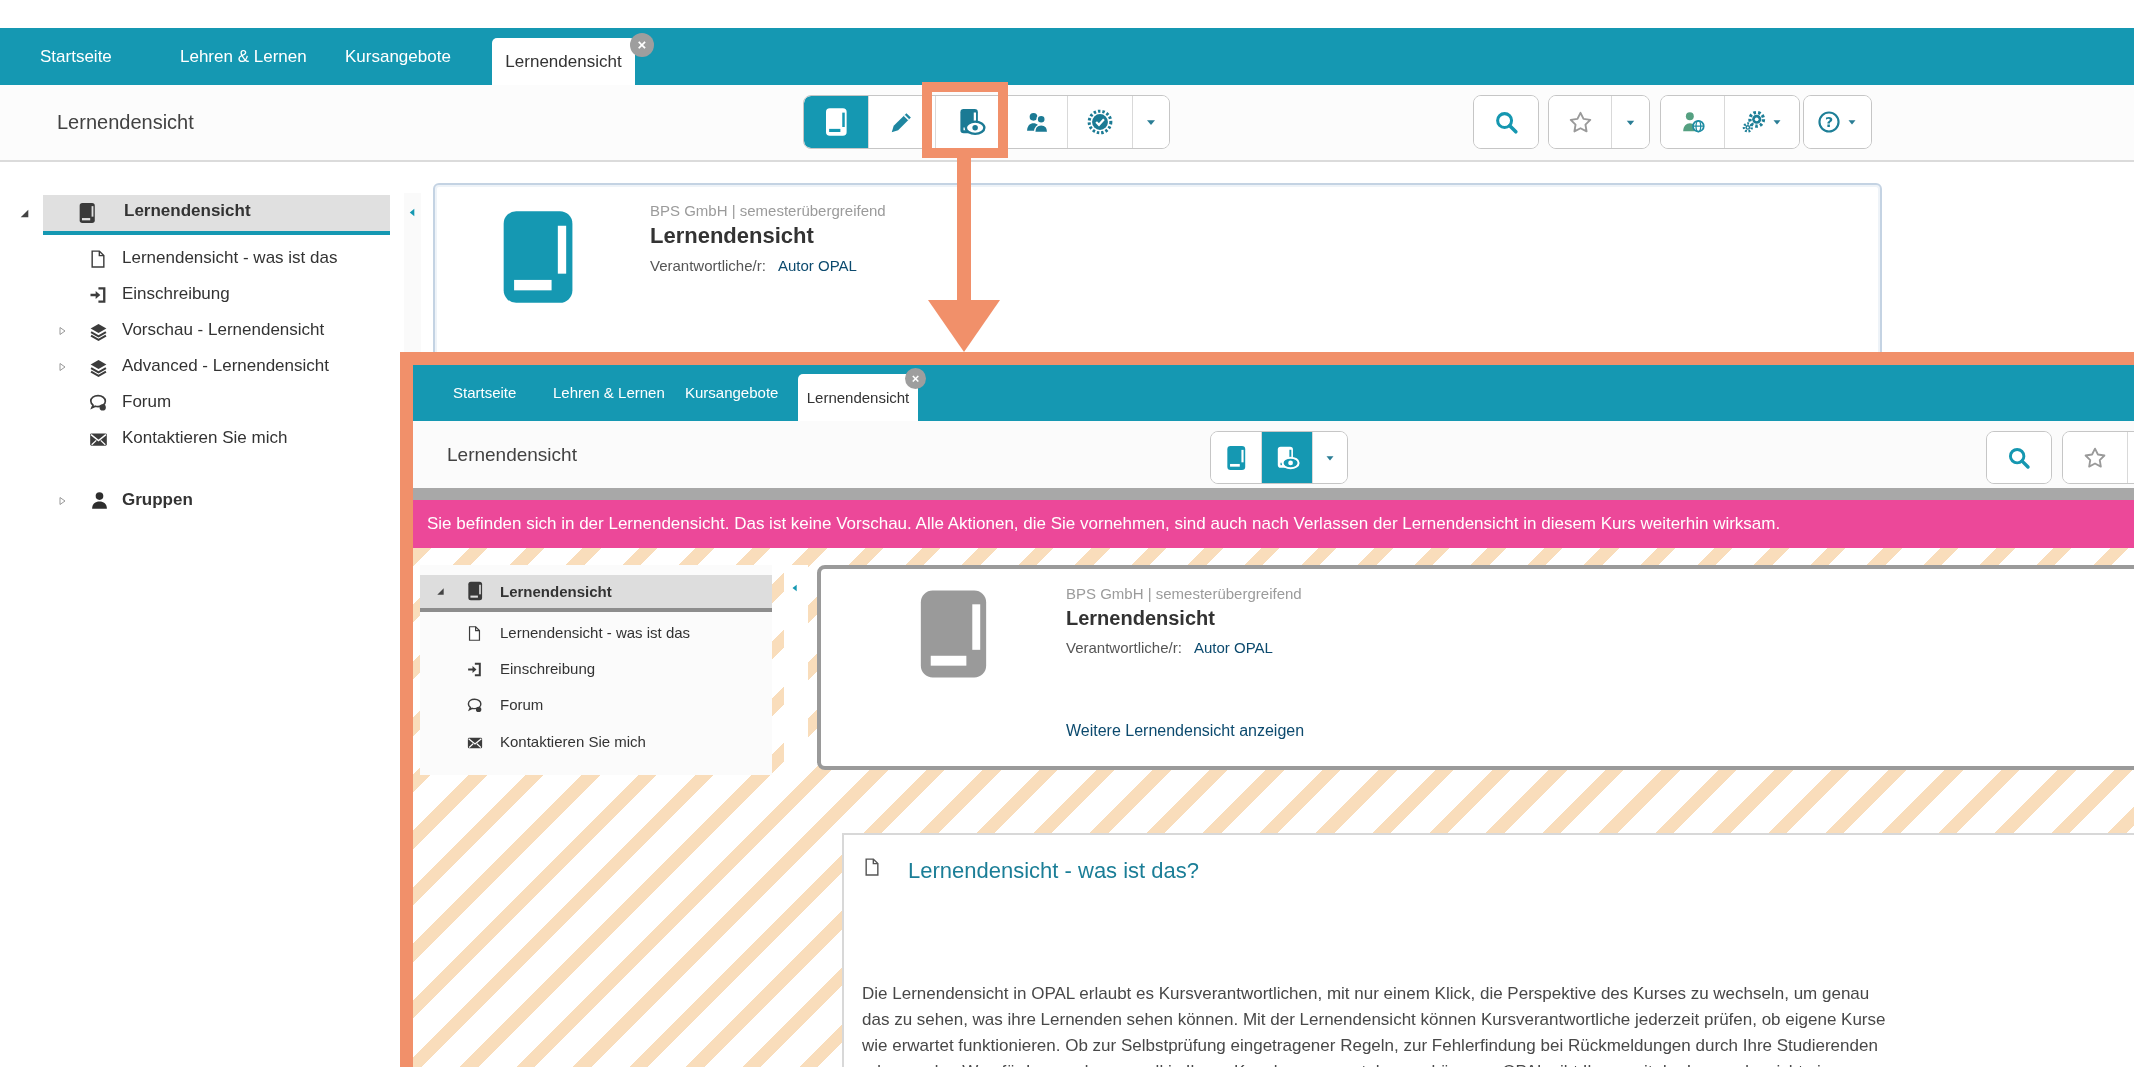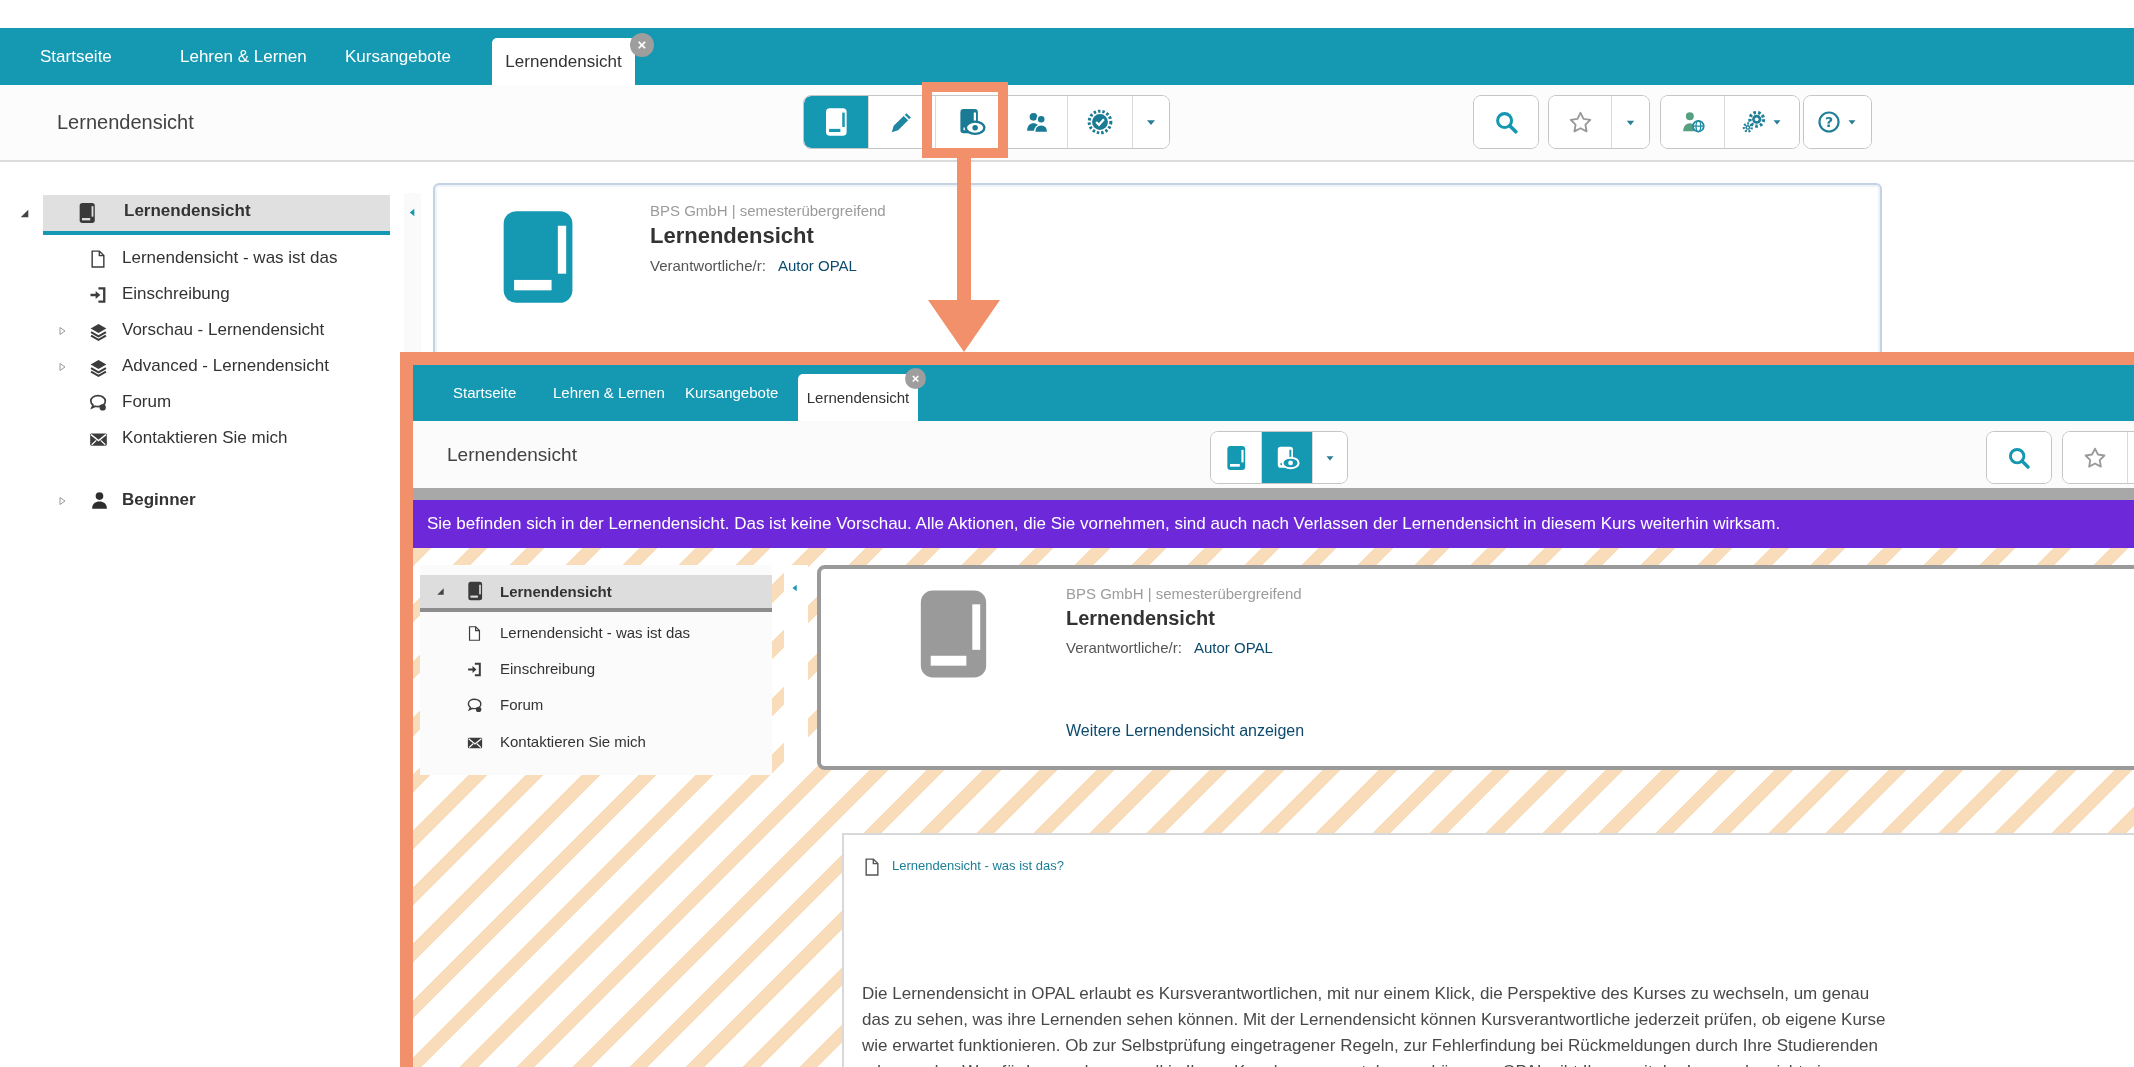--- a/index.html
+++ b/index.html
@@ -255,21 +255,21 @@
         <use href="#i-envelope"></use>
       </svg>
     <span class="abs nowrap" style="left:122px;top:233px;">Kontaktieren Sie mich</span>
 
     <svg class="abs" width="12" height="12" style="left:56px;top:300px;color:#888;">
         <use href="#i-tri-col"></use>
       </svg>
     <svg class="abs" width="23" height="23" style="left:88px;top:294px;color:#2e2e2e;">
         <use href="#i-person"></use>
       </svg>
-    <span class="abs nowrap" style="left:122px;top:295px;font-weight:bold;">Beginner</span>
+    <span class="abs nowrap" style="left:122px;top:295px;font-weight:bold;">Gruppen</span>
   </div>
 
   <div class="abs" style="left:404px;top:193px;width:17px;height:160px;background:#fafafa;">
     <svg class="abs" width="11" height="11" style="left:3px;top:14px;color:#1598b2;">
         <use href="#i-collapse"></use>
       </svg>
   </div>
 
   <div class="abs" style="left:433px;top:183px;width:1445px;height:190px;background:#fff;border:2px solid #c4d3e3;border-radius:6px;box-shadow:inset 0 0 0 2px #eef3f8;">
     <svg class="abs" width="100" height="112" style="left:52px;top:16px;color:#1598b2;">
@@ -329,21 +329,21 @@
             <use href="#i-star"></use>
           </svg>
       </div>
       <div class="seg" style="width:40px;">
         
       </div>
     </div>
 
     <div class="abs" style="left:0;top:123px;width:1721px;height:12px;background:#a8a8a8;"></div>
 
-    <div class="abs nowrap" style="left:0;top:135px;width:1721px;height:48px;background:#6d28d9;color:#fff;font-size:17px;line-height:48px;padding-left:14px;box-sizing:border-box;overflow:hidden;">Sie befinden sich in der Lernendensicht. Das ist keine Vorschau. Alle Aktionen, die Sie vornehmen, sind auch nach Verlassen der Lernendensicht in diesem Kurs weiterhin wirksam.</div>
+    <div class="abs nowrap" style="left:0;top:135px;width:1721px;height:48px;background:#ec4899;color:#fff;font-size:17px;line-height:48px;padding-left:14px;box-sizing:border-box;overflow:hidden;">Sie befinden sich in der Lernendensicht. Das ist keine Vorschau. Alle Aktionen, die Sie vornehmen, sind auch nach Verlassen der Lernendensicht in diesem Kurs weiterhin wirksam.</div>
 
     <div class="abs stripes" style="left:0;top:183px;width:1721px;height:532px;">
 
       <div class="abs" style="left:7px;top:17px;width:352px;height:210px;background:#fbfbfb;font-size:15px;">
         <div class="abs" style="left:0;top:10px;width:352px;height:33px;background:#ddd;"></div>
         <div class="abs" style="left:0;top:43px;width:352px;height:4px;background:#8d8d8d;"></div>
         <svg class="abs" width="11" height="11" style="left:15px;top:21px;color:#444;">
             <use href="#i-tri-exp"></use>
           </svg>
         <svg class="abs" width="20" height="20" style="left:45px;top:16px;color:#3a3a3a;--cut:#ddd;">
@@ -386,21 +386,21 @@
         <span class="abs nowrap" style="left:245px;top:38px;font-size:20px;font-weight:bold;color:#333;">Lernendensicht</span>
         <span class="abs nowrap" style="left:245px;top:70px;font-size:15px;color:#555;">Verantwortliche/r:</span>
         <span class="abs nowrap link" style="left:373px;top:70px;font-size:15px;">Autor OPAL</span>
         <span class="abs nowrap link" style="left:245px;top:153px;font-size:16px;">Weitere Lernendensicht anzeigen</span>
       </div>
 
       <div class="abs" style="left:429px;top:285px;width:1320px;height:280px;background:#fff;border:2px solid #d8d8d8;">
         <svg class="abs" width="20" height="24" style="left:18px;top:20px;color:#555;">
             <use href="#i-page"></use>
           </svg>
-        <span class="abs nowrap" style="left:48px;top:23px;font-size:13px;color:#1b7e97;">Lernendensicht - was ist das?</span>
+        <span class="abs nowrap" style="left:64px;top:23px;font-size:22px;color:#1b7e97;">Lernendensicht - was ist das?</span>
         <div class="abs" style="left:18px;top:146px;width:1290px;overflow:hidden;font-size:17px;color:#484848;line-height:26px;">
           <div class="nowrap">Die Lernendensicht in OPAL erlaubt es Kursverantwortlichen, mit nur einem Klick, die Perspektive des Kurses zu wechseln, um genau</div>
           <div class="nowrap">das zu sehen, was ihre Lernenden sehen können. Mit der Lernendensicht können Kursverantwortliche jederzeit prüfen, ob eigene Kurse</div>
           <div class="nowrap">wie erwartet funktionieren. Ob zur Selbstprüfung eingetragener Regeln, zur Fehlerfindung bei Rückmeldungen durch Ihre Studierenden</div>
           <div class="nowrap">oder um den Weg für Lernende generell in Ihrem Kurs besser verstehen zu können - OPAL gibt Ihnen mit der Lernendensicht ein</div>
         </div>
       </div>
 
     </div>
   </div>

